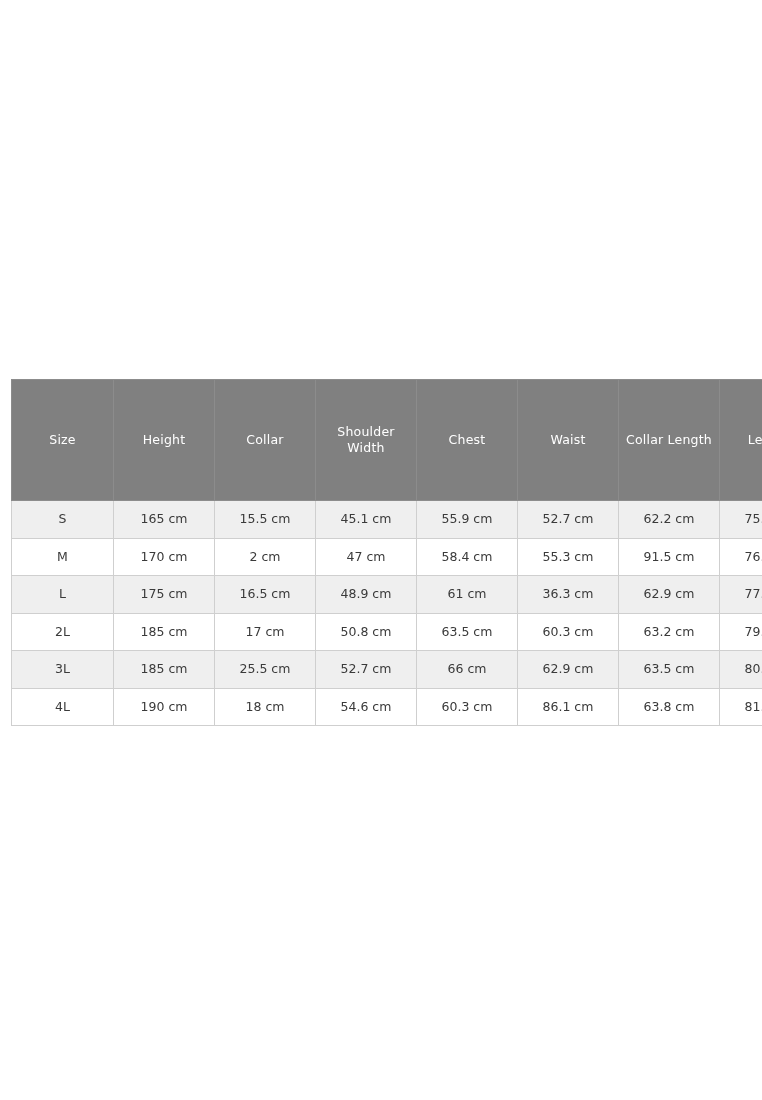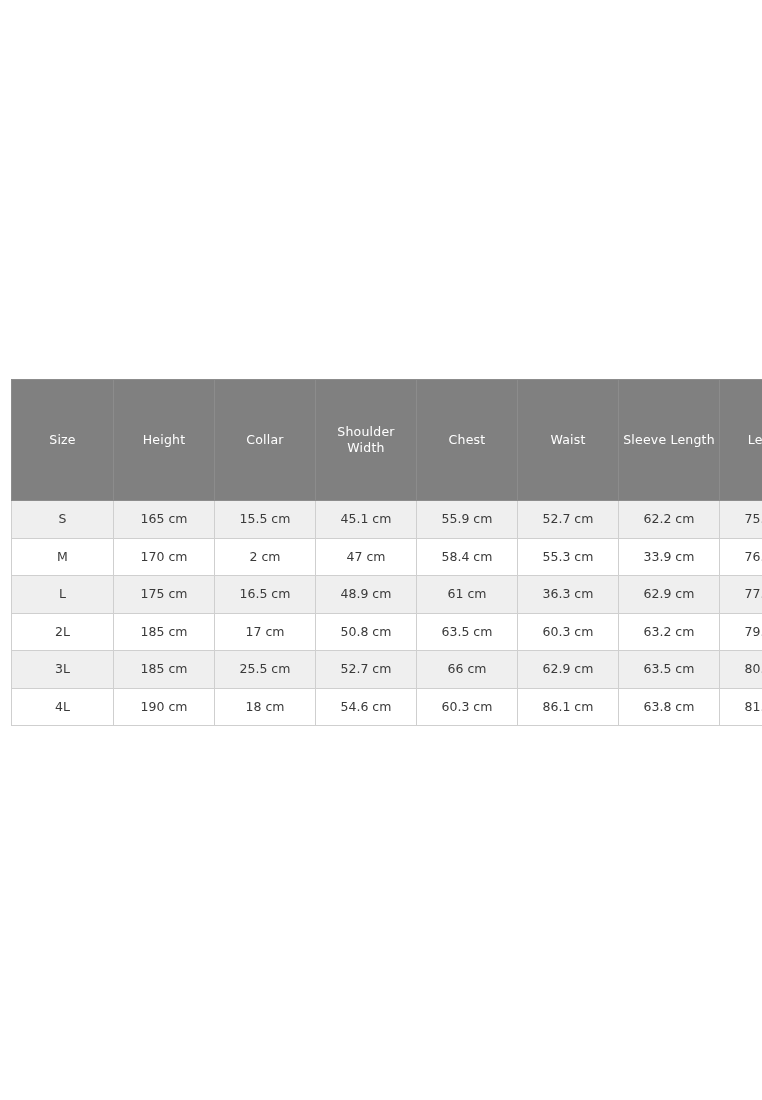--- a/index.html
+++ b/index.html
@@ -79,21 +79,21 @@
   <div class="size-table-wrap">
     <table class="size-table">
       <thead>
         <tr>
           <th class="col-size">Size</th>
           <th class="col-normal">Height</th>
           <th class="col-normal">Collar</th>
           <th class="col-normal">Shoulder Width</th>
           <th class="col-normal">Chest</th>
           <th class="col-normal">Waist</th>
-          <th class="col-normal">Sleeve Length</th>
+          <th class="col-normal">Collar Length</th>
           <th class="col-normal">Length</th>
         </tr>
       </thead>
       <tbody>
         <tr>
           <td>S</td>
           <td>165 cm</td>
           <td>15.5 cm</td>
           <td>45.1 cm</td>
           <td>55.9 cm</td>
@@ -101,21 +101,21 @@
           <td>62.2 cm</td>
           <td>75.3 cm</td>
         </tr>
         <tr>
           <td>M</td>
           <td>170 cm</td>
           <td>2 cm</td>
           <td>47 cm</td>
           <td>58.4 cm</td>
           <td>55.3 cm</td>
-          <td>33.9 cm</td>
+          <td>91.5 cm</td>
           <td>76.5 cm</td>
         </tr>
         <tr>
           <td>L</td>
           <td>175 cm</td>
           <td>16.5 cm</td>
           <td>48.9 cm</td>
           <td>61 cm</td>
           <td>36.3 cm</td>
           <td>62.9 cm</td>

